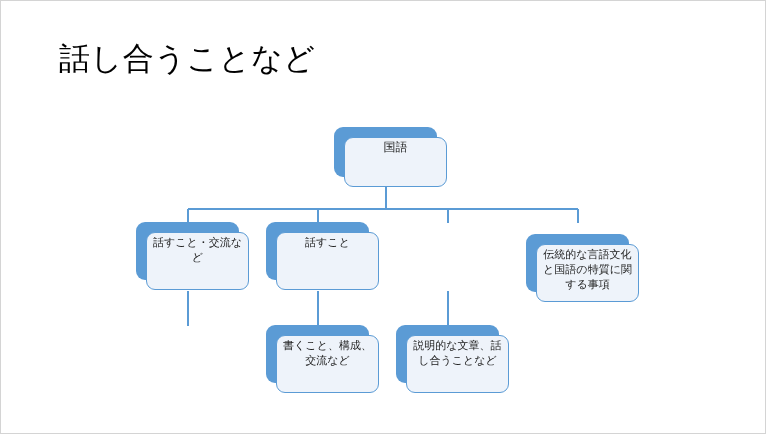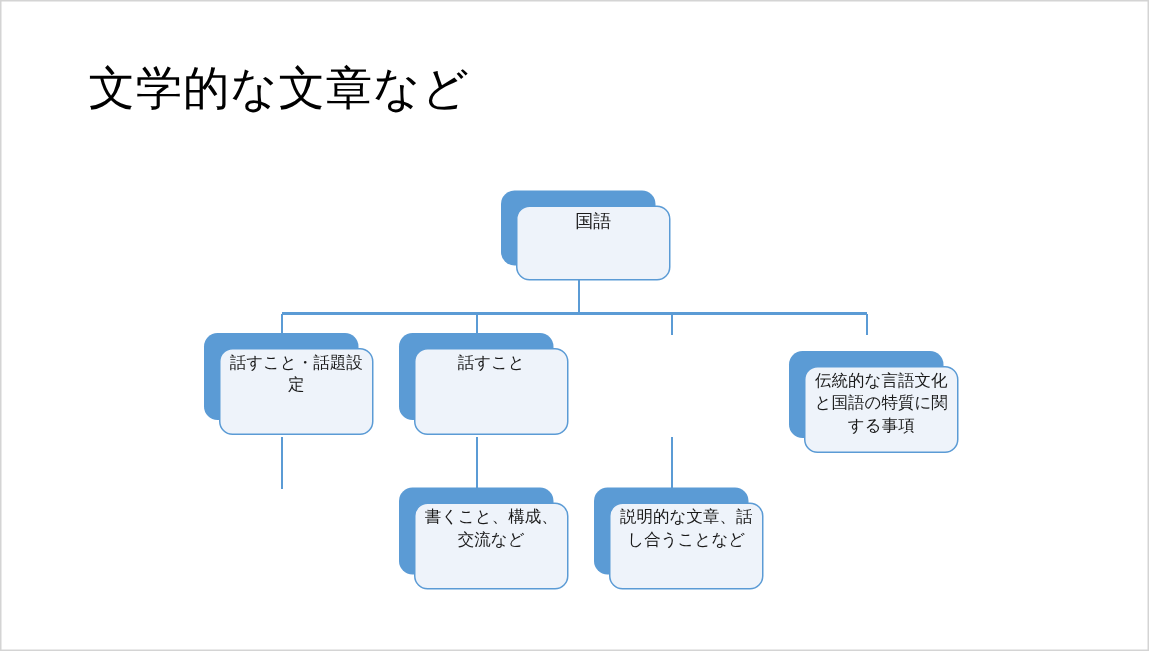--- a/index.html
+++ b/index.html
@@ -79,21 +79,21 @@
   }
   .node.root .card-text {
     font-size: 12px;
   }
 </style>
 </head>
 <body>
 
 <div id="slide">
 
-  <div id="slide-title">文学的な文章など</div>
+  <div id="slide-title">話し合うことなど</div>
 
   <svg id="connectors" viewBox="0 0 766 434" width="766" height="434">
     <g stroke="#5b9bd5" stroke-width="1.4" fill="none" shape-rendering="crispEdges">
 
       <line x1="385" y1="185" x2="385" y2="208"></line>
 
       <line x1="187" y1="208" x2="577" y2="208"></line>
 
       <line x1="187" y1="208" x2="187" y2="222"></line>
       <line x1="317" y1="208" x2="317" y2="222"></line>
@@ -109,21 +109,21 @@
   <div class="node root" style="left:333px; top:126px; width:103px; height:50px;">
     <div class="shadow"></div>
     <div class="card">
       <span class="card-text">国語</span>
     </div>
   </div>
 
   <div class="node" style="left:135px; top:221px; width:103px; height:58px;">
     <div class="shadow"></div>
     <div class="card">
-      <span class="card-text">話すこと・話題設定</span>
+      <span class="card-text">話すこと・交流など</span>
     </div>
   </div>
 
   <div class="node" style="left:265px; top:221px; width:103px; height:58px;">
     <div class="shadow"></div>
     <div class="card">
       <span class="card-text">話すこと</span>
     </div>
   </div>
 

